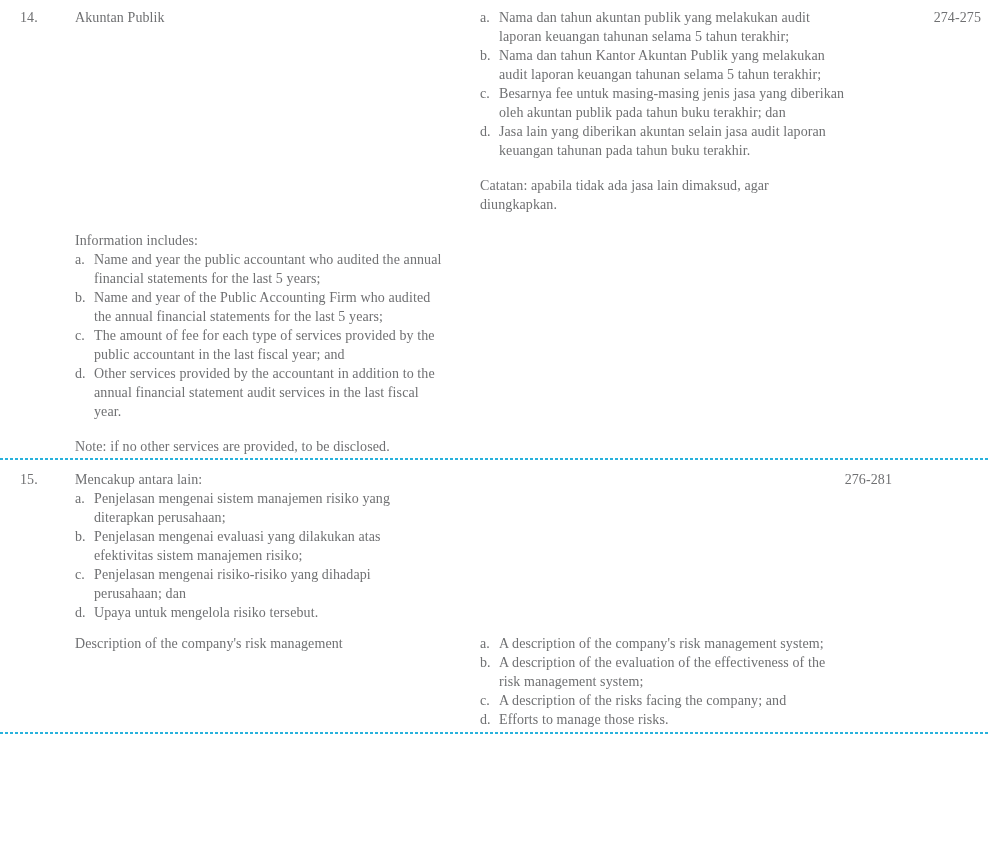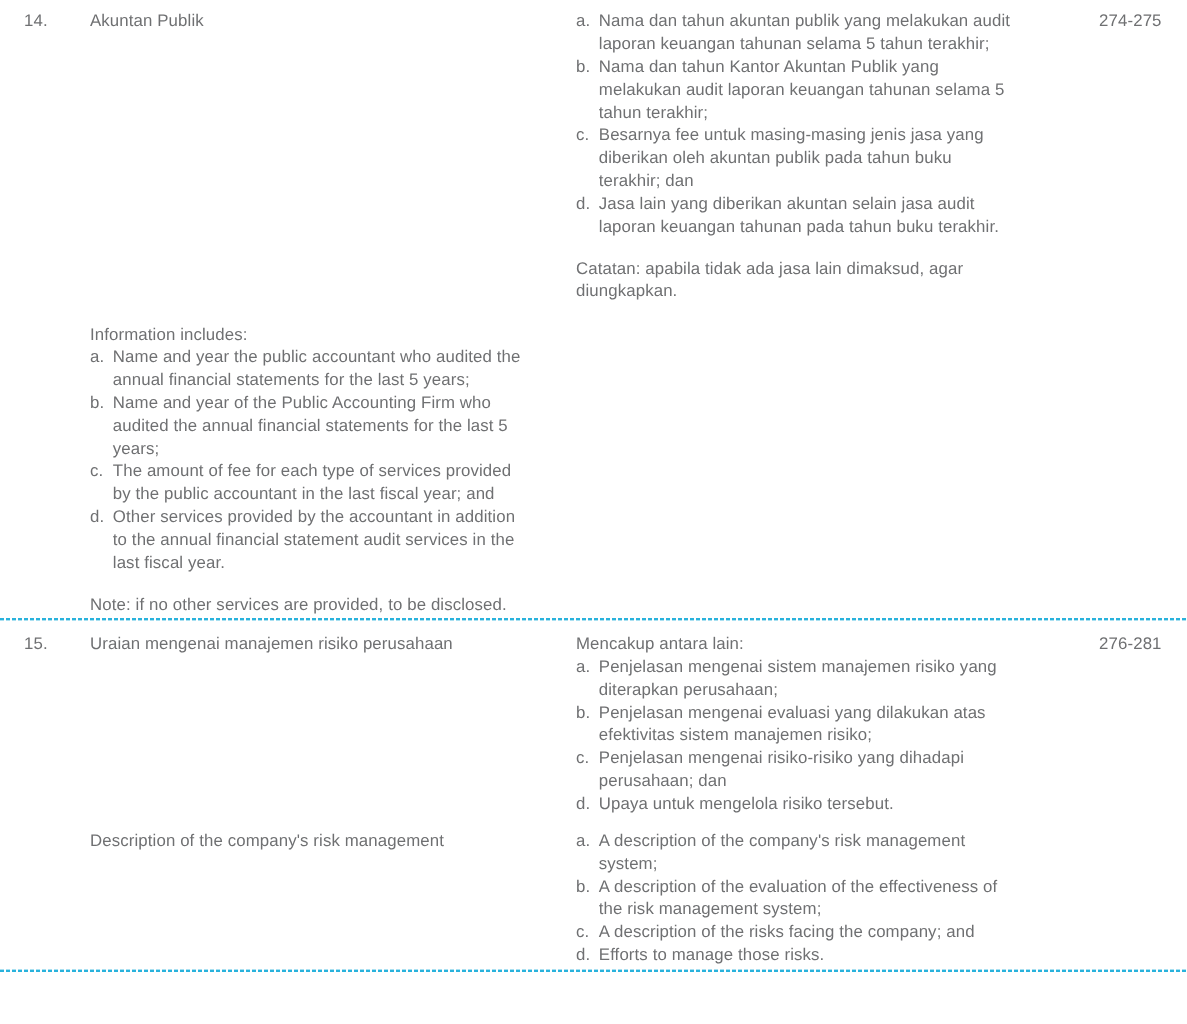--- a/index.html
+++ b/index.html
@@ -15,20 +15,21 @@
     line-height: 19px;
     color: #6f7072;
     letter-spacing: 0.1px;
     overflow: hidden;
   }
   .table {
     width: 989px;
   }
   .row {
     padding: 8px 0 2px 0;
+    font-family: Liberation Serif, serif;
   }
   .row.second {
     padding-top: 10px;
     padding-bottom: 3px;
   }
   .block {
     display: grid;
     grid-template-columns: 75px 405px 420px 89px;
     align-items: start;
   }
@@ -39,21 +40,21 @@
     margin-top: 12px;
   }
   .cell-num {
     padding-left: 20px;
   }
   .cell-desc {
     width: 367px;
   }
   .cell-page {
     text-align: right;
-    padding-right: 21px;
+    padding-right: 8px;
     white-space: nowrap;
   }
   .li {
     display: flex;
   }
   .li .marker {
     flex: 0 0 19px;
     width: 19px;
   }
   .li .li-text {
@@ -125,21 +126,20 @@
     </div>
 
   </div>
 
   <div class="divider"></div>
 
   <div class="row second">
 
     <div class="block">
       <div class="cell-num">15.</div>
-      <div class="cell-title">Uraian mengenai manajemen risiko perusahaan</div>
       <div class="cell-desc">
         <div class="intro">Mencakup antara lain:</div>
         <div class="li">
           <span class="marker">a.</span>
           <span class="li-text">Penjelasan mengenai sistem manajemen risiko yang diterapkan perusahaan;</span>
         </div>
         <div class="li">
           <span class="marker">b.</span>
           <span class="li-text">Penjelasan mengenai evaluasi yang dilakukan atas efektivitas sistem manajemen risiko;</span>
         </div>

